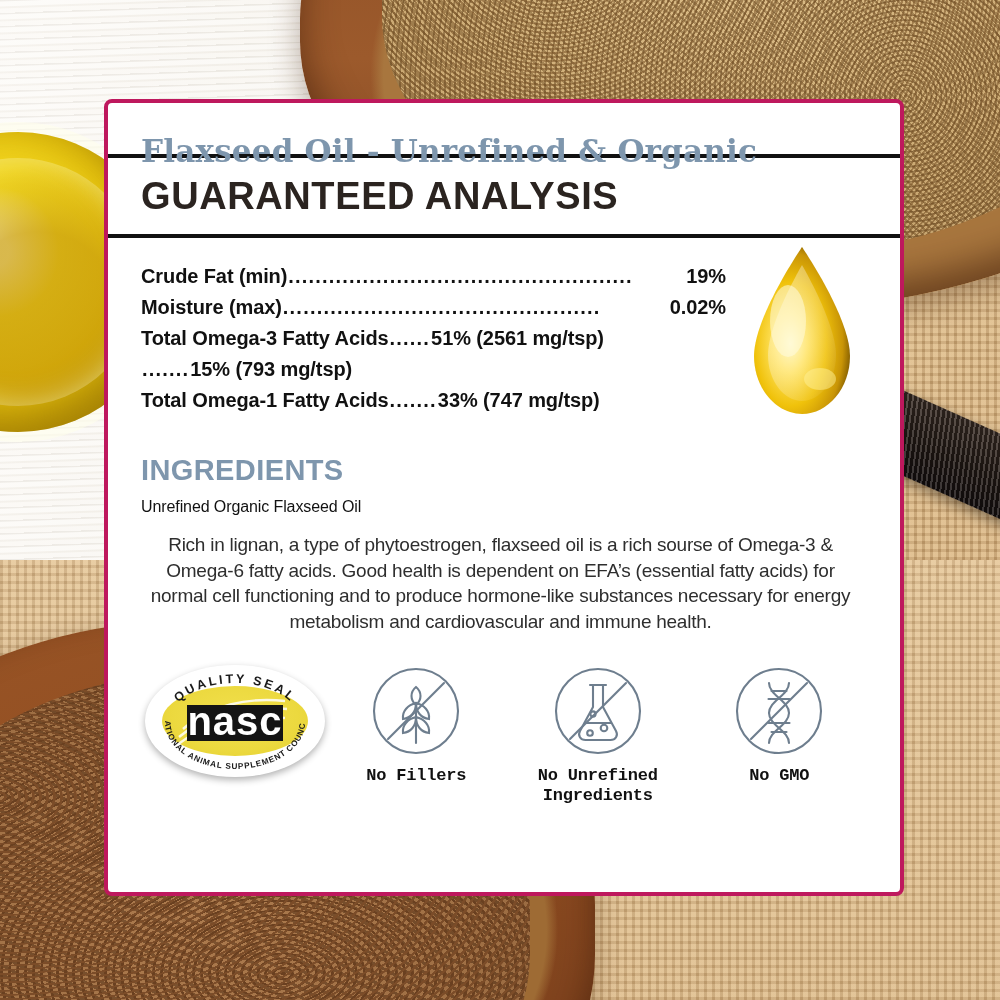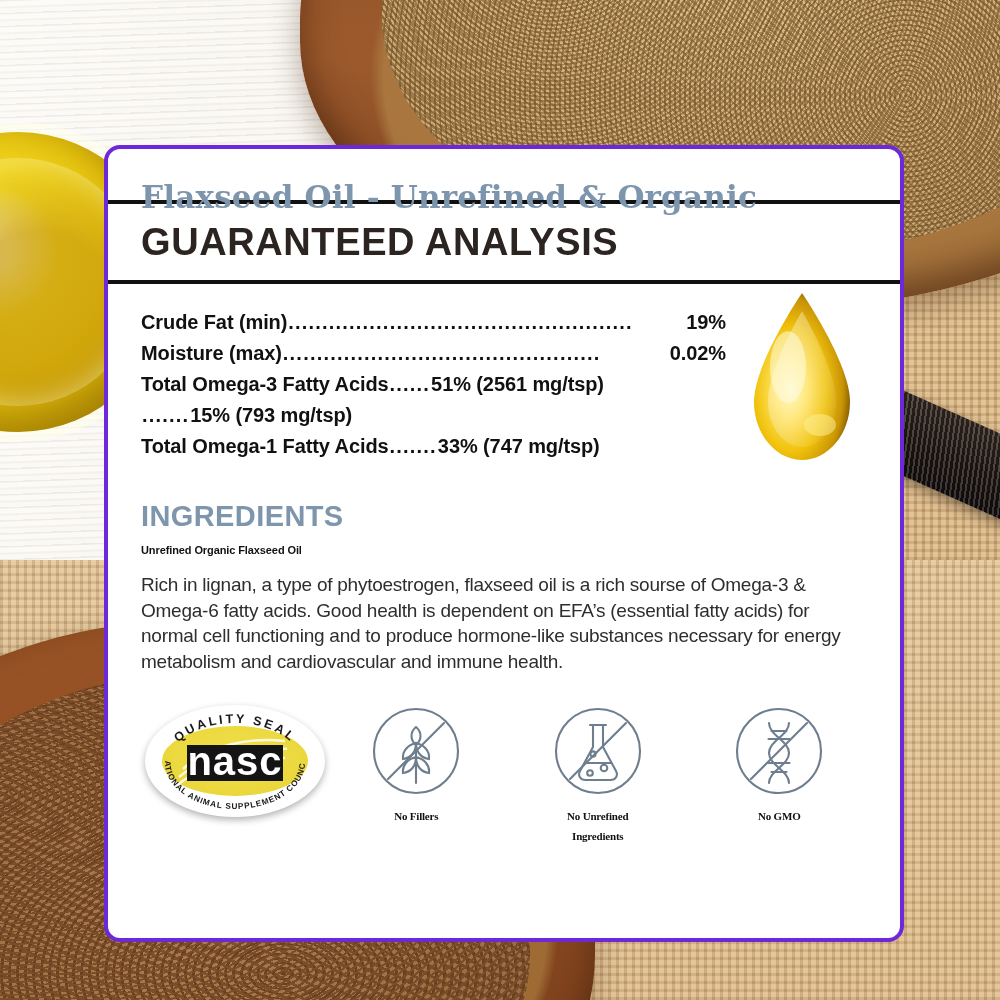--- a/index.html
+++ b/index.html
@@ -101,22 +101,22 @@
     transform:rotate(24deg);transform-origin:0 0;
     background:
       repeating-linear-gradient(74deg, rgba(255,255,255,.16) 0 2px, rgba(0,0,0,.30) 2px 5px),
       linear-gradient(180deg,#3c2f27 0%,#241b16 55%,#161010 100%);
     box-shadow:0 5px 14px rgba(0,0,0,.4);
   }
 
   
   #card{
     position:absolute;left:104px;top:99px;width:800px;height:797px;
-    background:#ffffff;border:4px solid #6d28d9;border-radius:16px;
-    box-sizing:border-box;overflow:hidden;margin-top:46px;
+    background:#ffffff;border:4px solid #be185d;border-radius:8px;
+    box-sizing:border-box;overflow:hidden;
   }
   .rule{height:4px;background:#111111;width:100%;}
 
   .card-title{
     color:#7e96ad;font-family:"DejaVu Serif", serif;font-weight:bold;
     font-size:31px;letter-spacing:.2px;padding:30px 0 0 33px;height:51px;box-sizing:border-box;
   }
   .section-head{
     color:#2b2420;font-family:"Liberation Sans", sans-serif;font-weight:bold;
     font-size:38px;letter-spacing:.6px;padding:17px 0 16px 33px;
@@ -139,34 +139,34 @@
 
   
   .drop{position:absolute;right:38px;top:5px;width:120px;height:175px;}
 
   
   .ing-head{
     color:#7e96ad;font-family:"Liberation Sans", sans-serif;font-weight:bold;
     font-size:29px;letter-spacing:.4px;margin:42px 0 11px 33px;
   }
   .ing-sub{
-    color:#111111;font-family:"Liberation Sans", sans-serif;font-weight:bold;
-    font-size:11px;margin:0 0 16px 33px;letter-spacing:-.1px;
+    color:#111111;font-family:"Liberation Sans", sans-serif;font-weight:normal;
+    font-size:16px;margin:0 0 16px 33px;letter-spacing:-.1px;
   }
   .ing-body{
     color:#2e2e2e;font-family:"Liberation Sans", sans-serif;font-size:19px;
-    line-height:25.5px;margin:0 40px 0 33px;letter-spacing:-.25px;font-weight:400;
+    line-height:25.5px;margin:0 40px 0 33px;letter-spacing:-.25px;font-weight:400;text-align:center;
   }
 
   
   .badges{display:flex;align-items:flex-start;margin:31px 0 0 0;padding:0 30px 0 36px;}
   .badge{flex:1 1 0;display:flex;flex-direction:column;align-items:center;}
   .badge-label{
     margin-top:9px;text-align:center;color:#111111;font-weight:bold;
-    font-family:Liberation Serif, serif;font-size:11px;line-height:20px;letter-spacing:-.2px;
+    font-family:Liberation Mono, monospace;font-size:17px;line-height:20px;letter-spacing:-.2px;
   }
 
   
   .nasc{width:180px;height:112px;position:relative;}
   .nasc-outer{
     position:absolute;inset:0;border-radius:50%;background:#ffffff;
     box-shadow:0 3px 7px rgba(0,0,0,.3);
   }
   .nasc-inner{
     position:absolute;left:17px;top:21px;right:17px;bottom:21px;border-radius:50%;

